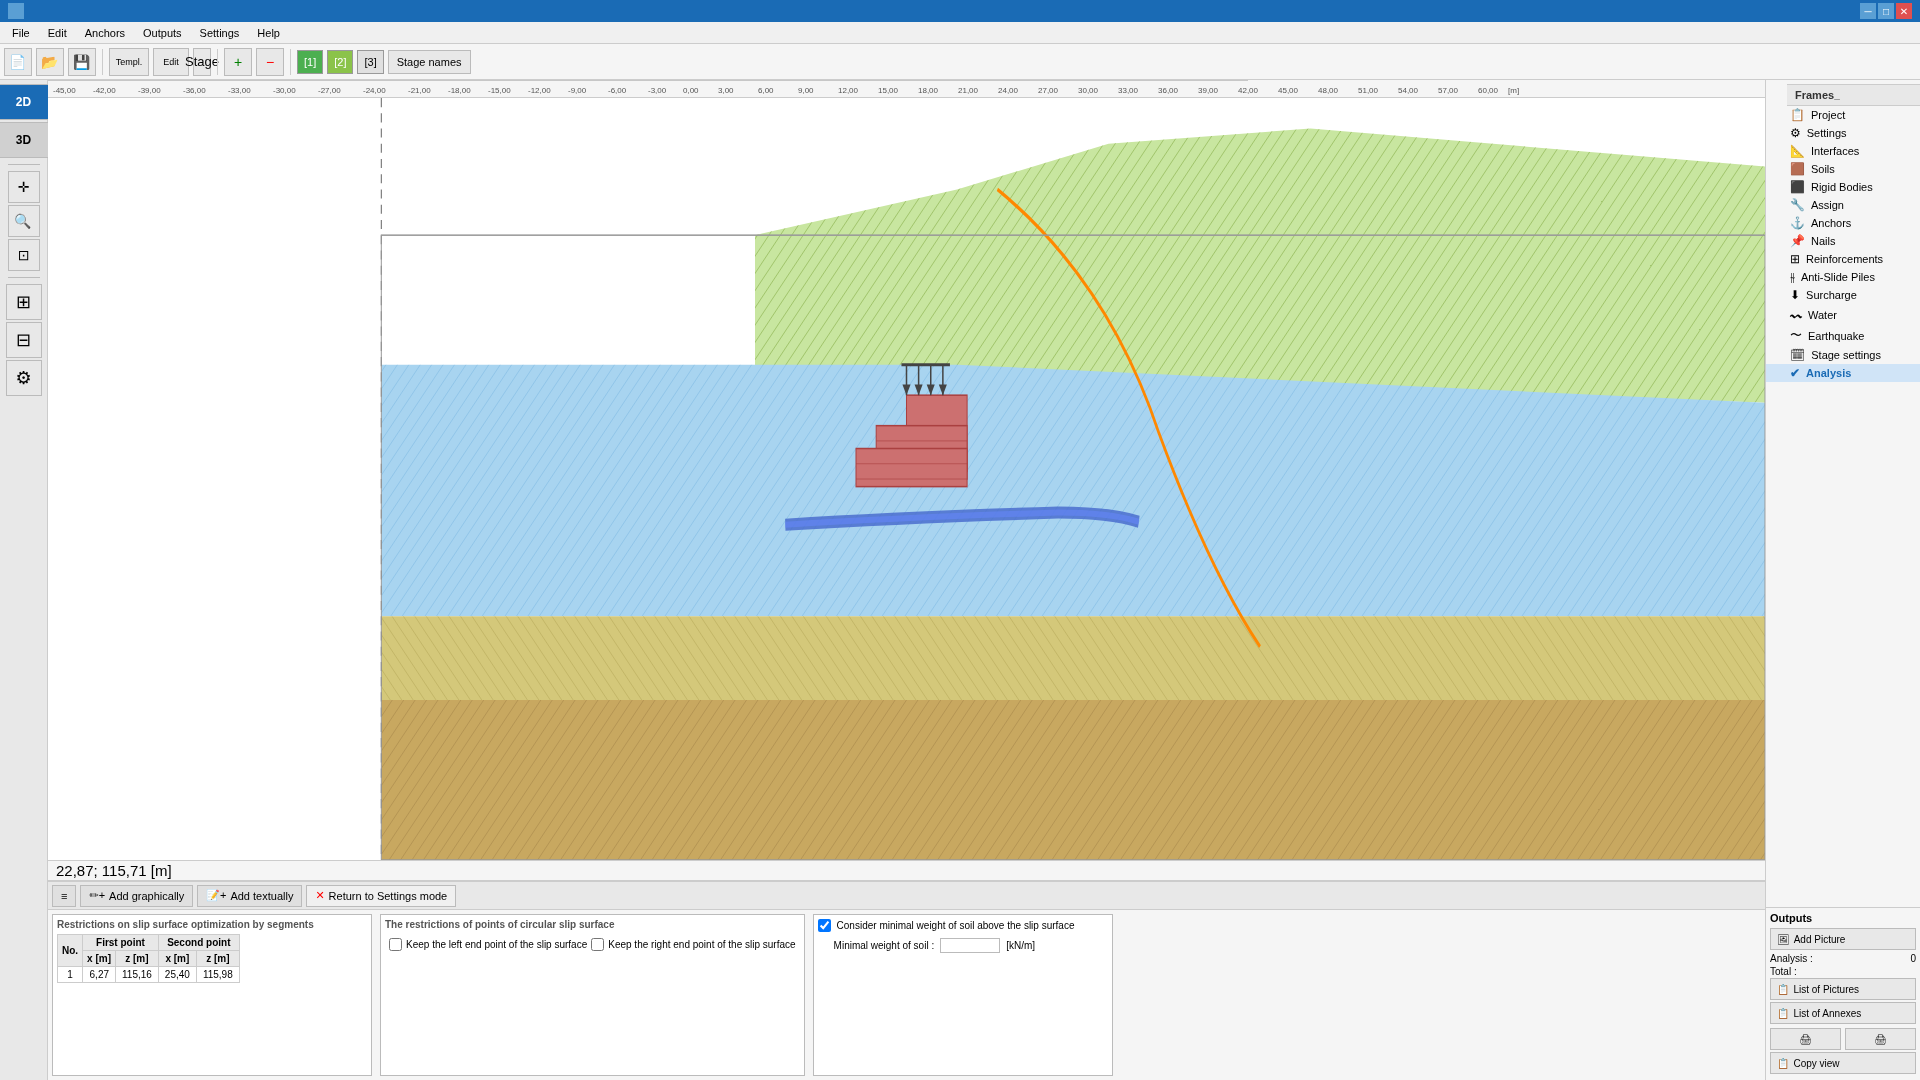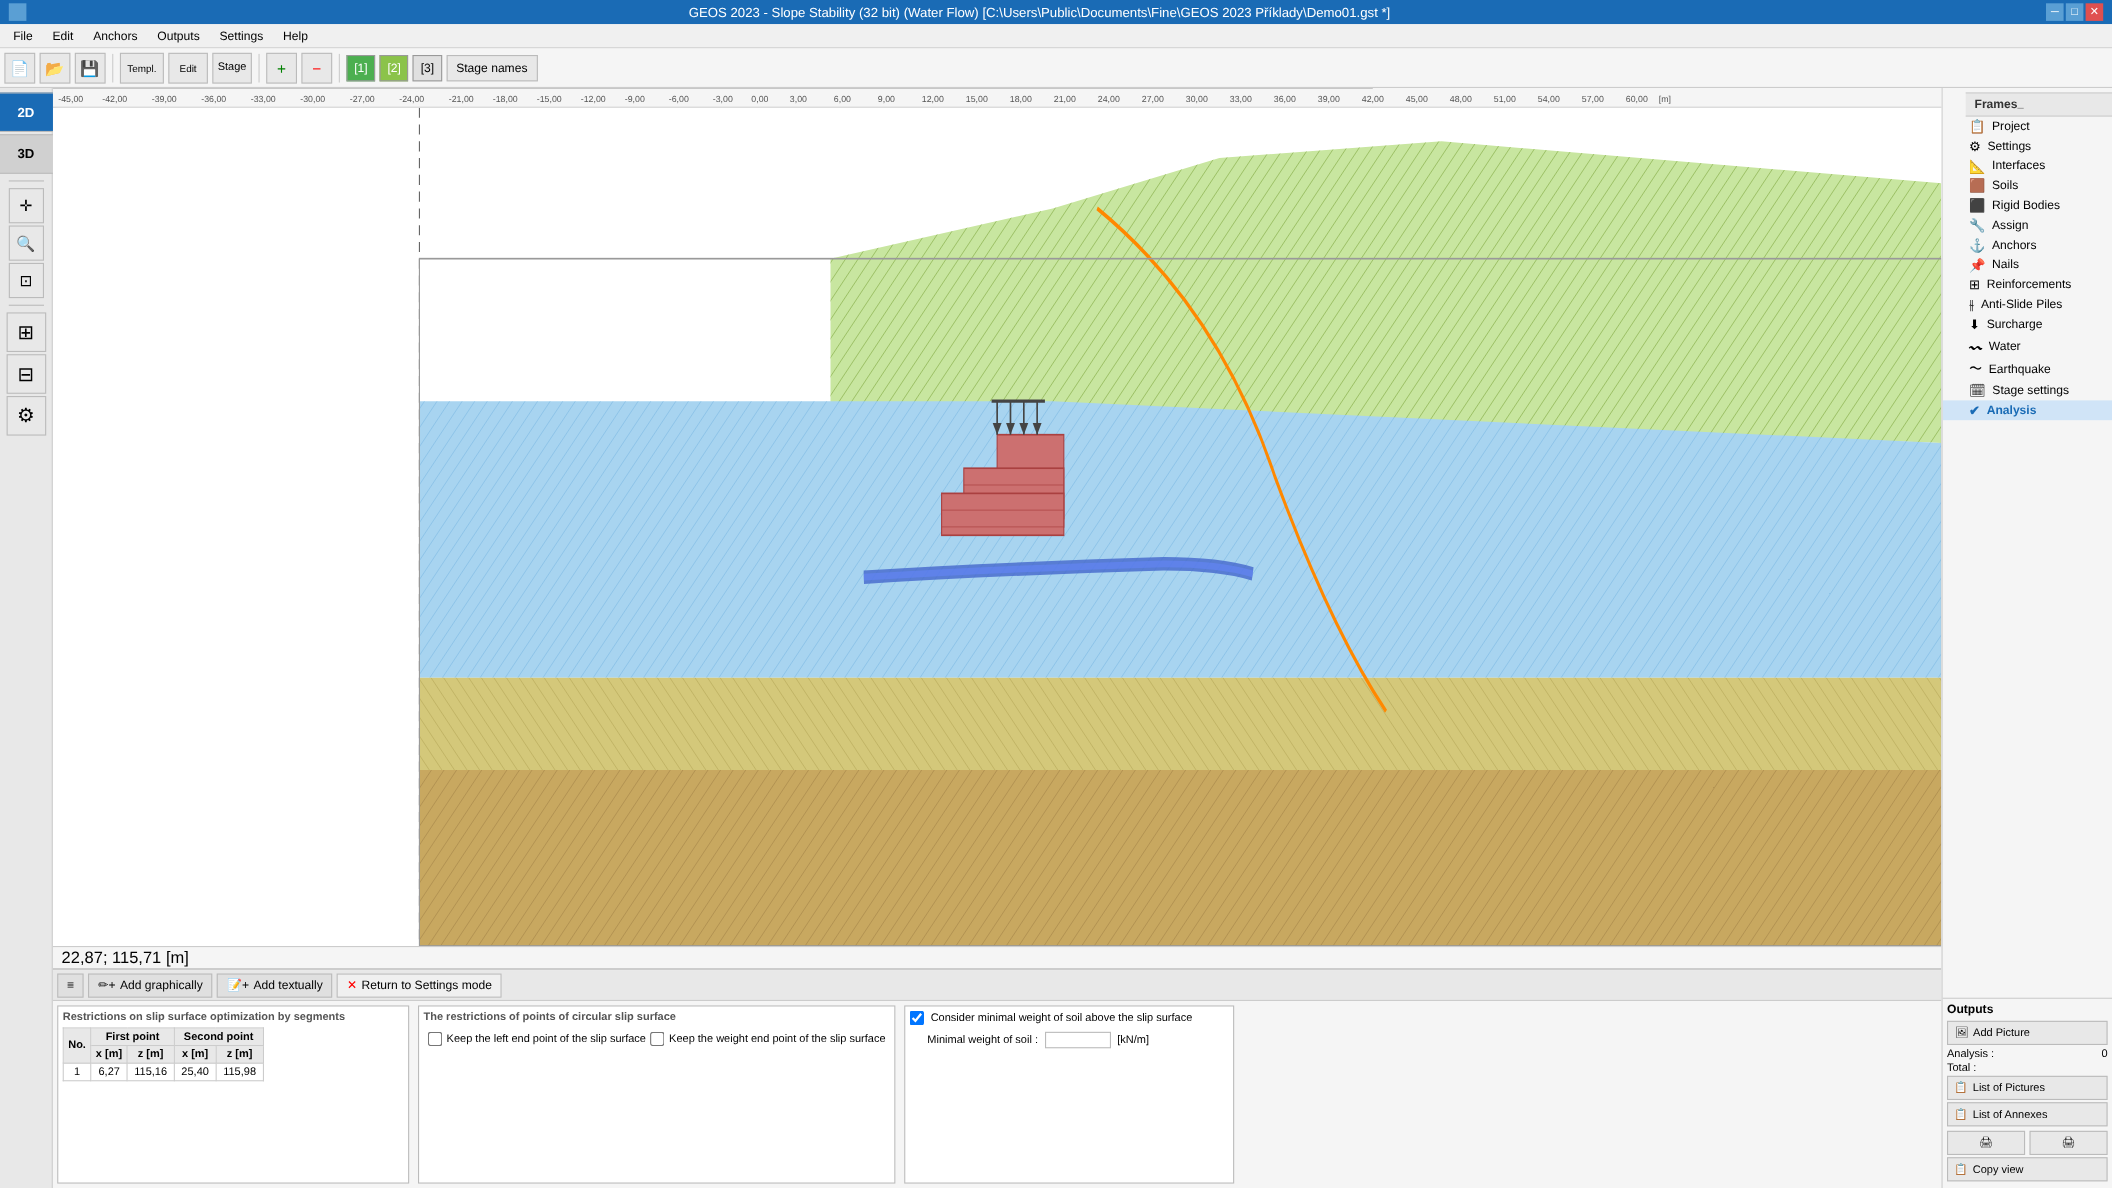--- a/index.html
+++ b/index.html
@@ -300,21 +300,20 @@
       overflow: hidden;
     }
 
     .collapse-btn { background: none; border: none; cursor: pointer; font-size: 10px; }
   </style>
 </head>
 <body>
 
 <div id="title-bar">
   <div style="width:16px;height:16px;background:#5a9fd4;margin-right:6px;"></div>
-  <div class="title">GEOS 2023 - Slope Stability (32 bit) (Water Flow) [C:\Users\Public\Documents\Fine\GEOS 2023 Příklady\Demo01.gst *]</div>
   <div class="win-controls">
     <button class="win-btn">─</button>
     <button class="win-btn">□</button>
     <button class="win-btn close">✕</button>
   </div>
 </div>
 
 <div id="menu-bar">
   <span class="menu-item">File</span>
   <span class="menu-item">Edit</span>
@@ -325,21 +324,21 @@
 </div>
 
 <div id="toolbar">
   <button class="tb-btn" title="New">📄</button>
   <button class="tb-btn" title="Open">📂</button>
   <button class="tb-btn" title="Save">💾</button>
   <div class="tb-separator"></div>
 
   <button class="tb-btn" style="width:40px;font-size:9px;">Templ.</button>
   <button class="tb-btn" style="width:36px;font-size:9px;">Edit</button>
-  <button class="tb-btn" style="width:36px;font-size:10px;">Stage</button>
+  <button class="tb-btn" style="width:18px;font-size:13px;">Stage</button>
   <div class="tb-separator"></div>
   <button class="tb-btn" style="color:green;">+</button>
   <button class="tb-btn" style="color:red;">−</button>
   <div class="tb-separator"></div>
   <button class="tb-stage-btn active-stage">[1]</button>
   <button class="tb-stage-btn stage2">[2]</button>
   <button class="tb-stage-btn stage3">[3]</button>
   <button class="stage-names-btn">Stage names</button>
 </div>
 
@@ -528,21 +527,21 @@
 
         <div class="panel-section" style="min-width:250px;">
           <div class="panel-section-title">The restrictions of points of circular slip surface</div>
           <div class="checkbox-section">
             <div class="checkbox-row">
               <input type="checkbox" style="">
               <label>Keep the left end point of the slip surface</label>
             </div>
             <div class="checkbox-row">
               <input type="checkbox" style="">
-              <label>Keep the weight end point of the slip surface</label>
+              <label>Keep the right end point of the slip surface</label>
             </div>
           </div>
         </div>
 
         <div class="panel-section" style="min-width:300px;">
           <div class="minimal-weight-section">
             <div class="mw-row">
               <input type="checkbox" checked="" style="">
               <label>Consider minimal weight of soil above the slip surface</label>
             </div>

